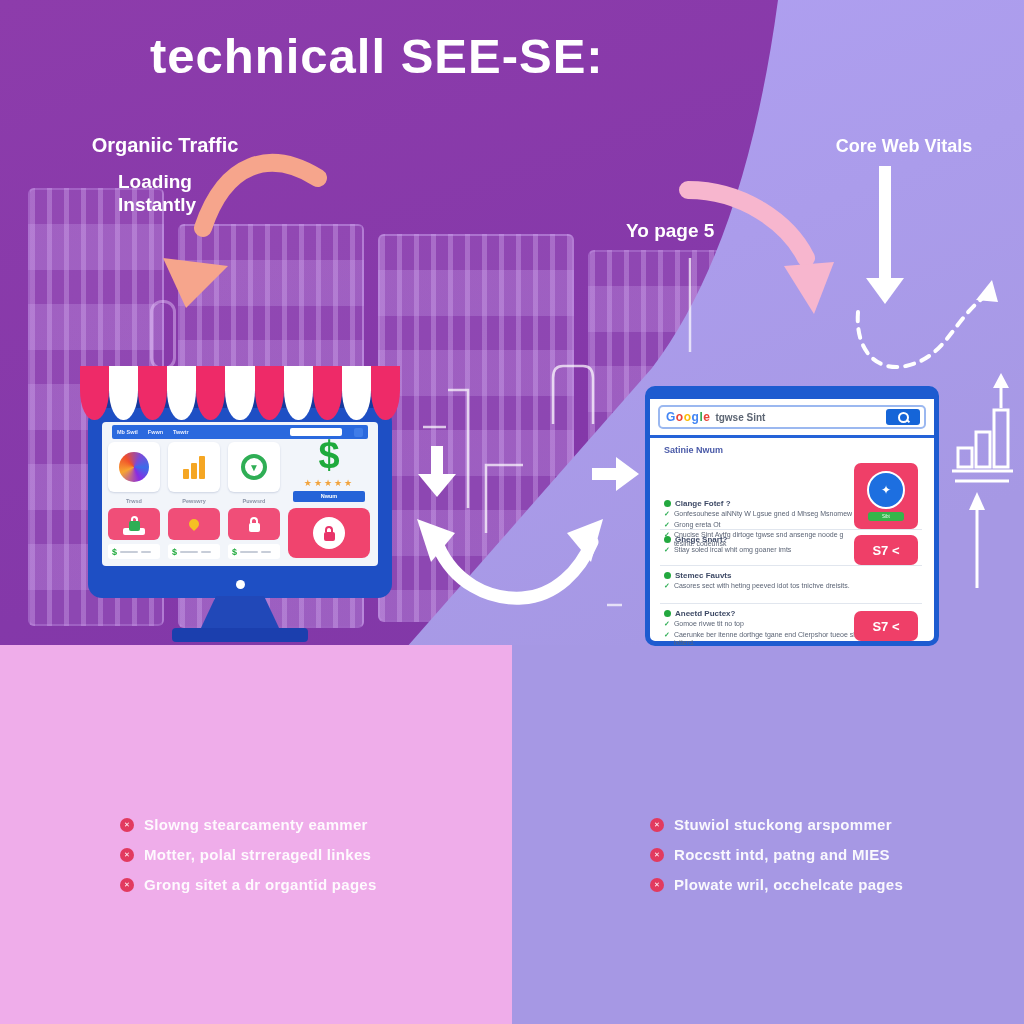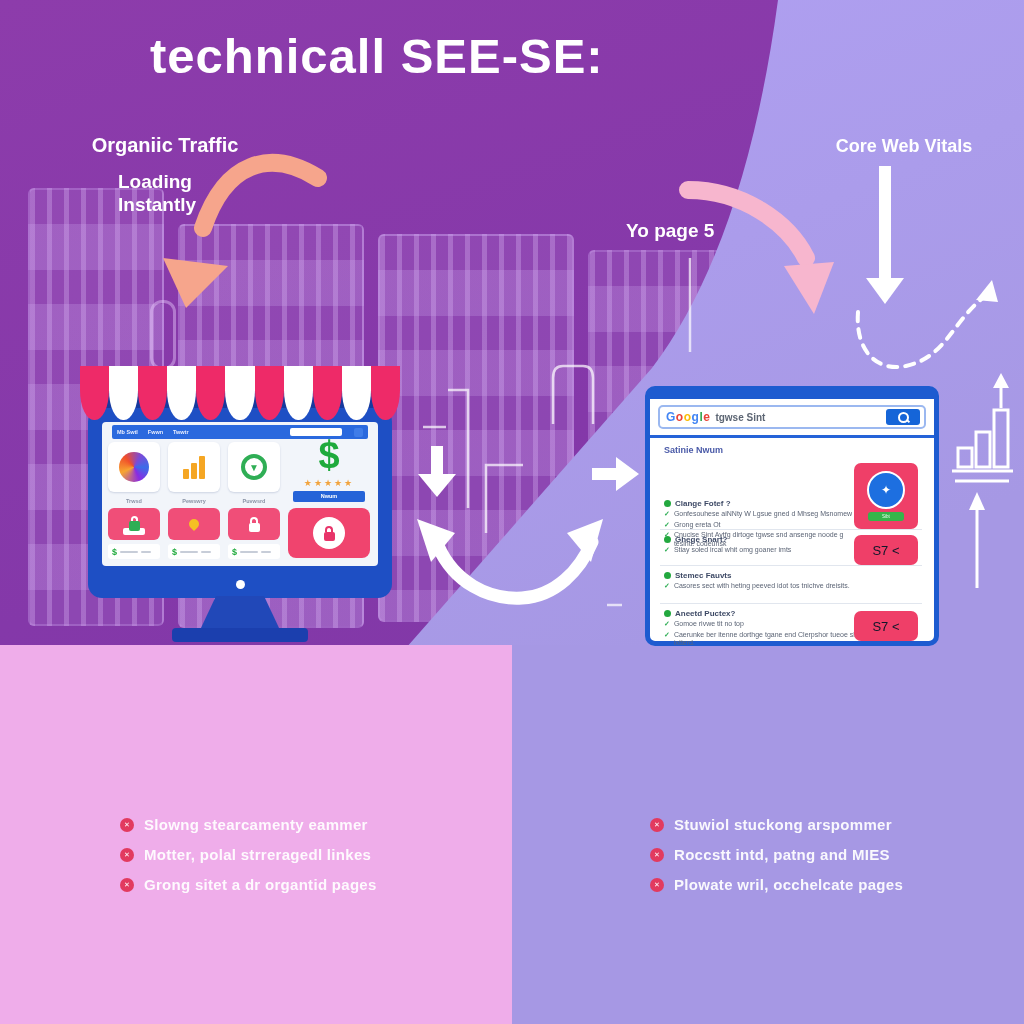--- a/index.html
+++ b/index.html
@@ -87,21 +87,21 @@
   .mag:after{content:"";position:absolute;left:6px;top:6px;width:4px;height:2px;background:#fff;transform:rotate(45deg);}
   #bluebar{position:absolute;left:0;top:36px;width:100%;height:3px;background:#2563d8;}
   #bheading{position:absolute;left:14px;top:46px;font-size:9px;font-weight:bold;color:#4a5aa8;}
   .bsec{position:absolute;left:14px;width:250px;}
   .bsec-title{display:flex;align-items:center;gap:4px;font-size:8px;font-weight:bold;color:#3e4a66;}
   .gdot{width:7px;height:7px;background:#23a83f;border-radius:50%;flex:0 0 auto;}
   .bitem{display:flex;gap:4px;font-size:7px;color:#5b6475;line-height:8.5px;margin-top:2px;width:196px;}
   .chk{color:#2fae55;font-weight:bold;flex:0 0 auto;font-size:7px;}
   .bdivider{position:absolute;left:10px;width:262px;height:1px;background:#e1e6ee;}
   .s7btn{position:absolute;left:204px;width:64px;height:30px;background:#ef3f68;border-radius:7px;
-    color:#0f172a;font-weight:normal;font-size:13px;display:flex;align-items:center;justify-content:center;}
+    color:#ffffff;font-weight:bold;font-size:13px;display:flex;align-items:center;justify-content:center;}
   #redcard{position:absolute;left:204px;top:64px;width:64px;height:66px;background:#ef3f68;border-radius:7px;
     display:flex;flex-direction:column;align-items:center;justify-content:center;gap:3px;}
   #redcard .bcircle{width:34px;height:34px;background:#1d6fe0;border:2px solid #fff;border-radius:50%;
     color:#fff;font-size:12px;display:flex;align-items:center;justify-content:center;}
   #redcard .gpill{width:36px;height:9px;background:#35b54a;border-radius:3px;color:#eafff0;
     font-size:4.5px;text-align:center;line-height:9px;}
   
   .blist{position:absolute;z-index:5;}
   .brow{display:flex;align-items:center;gap:10px;margin-bottom:13px;}
   .bicon{width:14px;height:14px;background:#e23a5f;border-radius:50%;color:#fff;font-size:7px;

